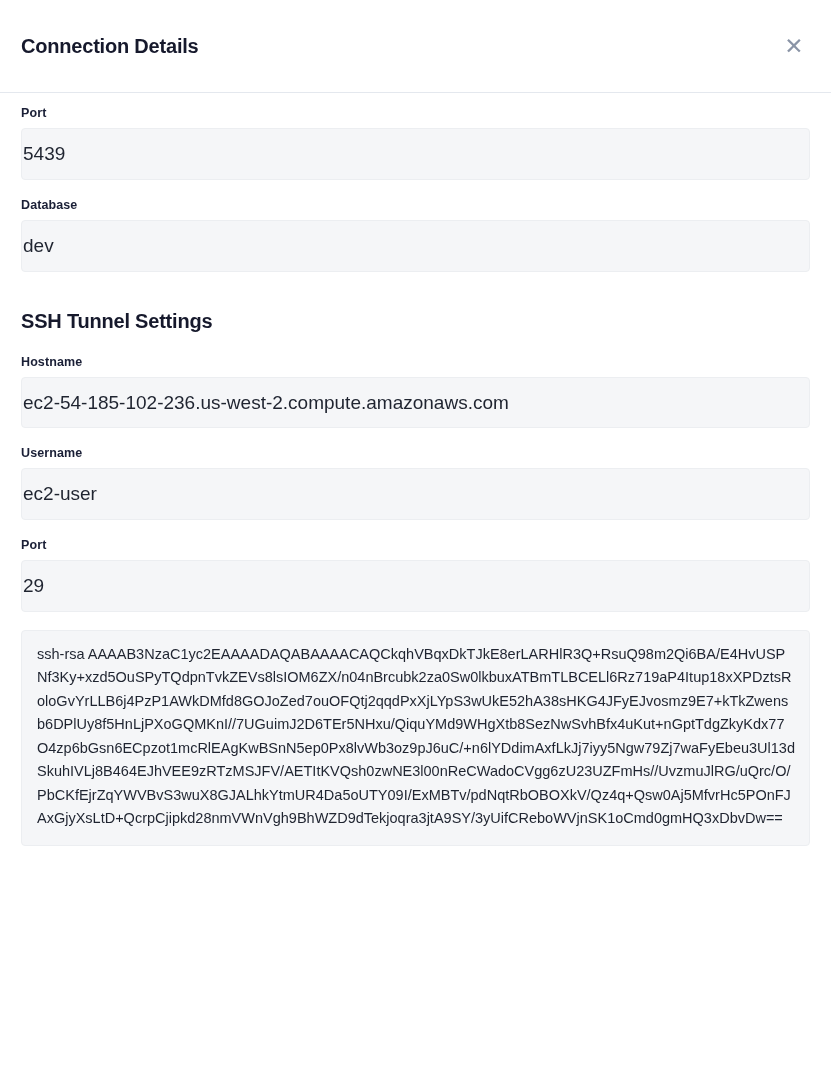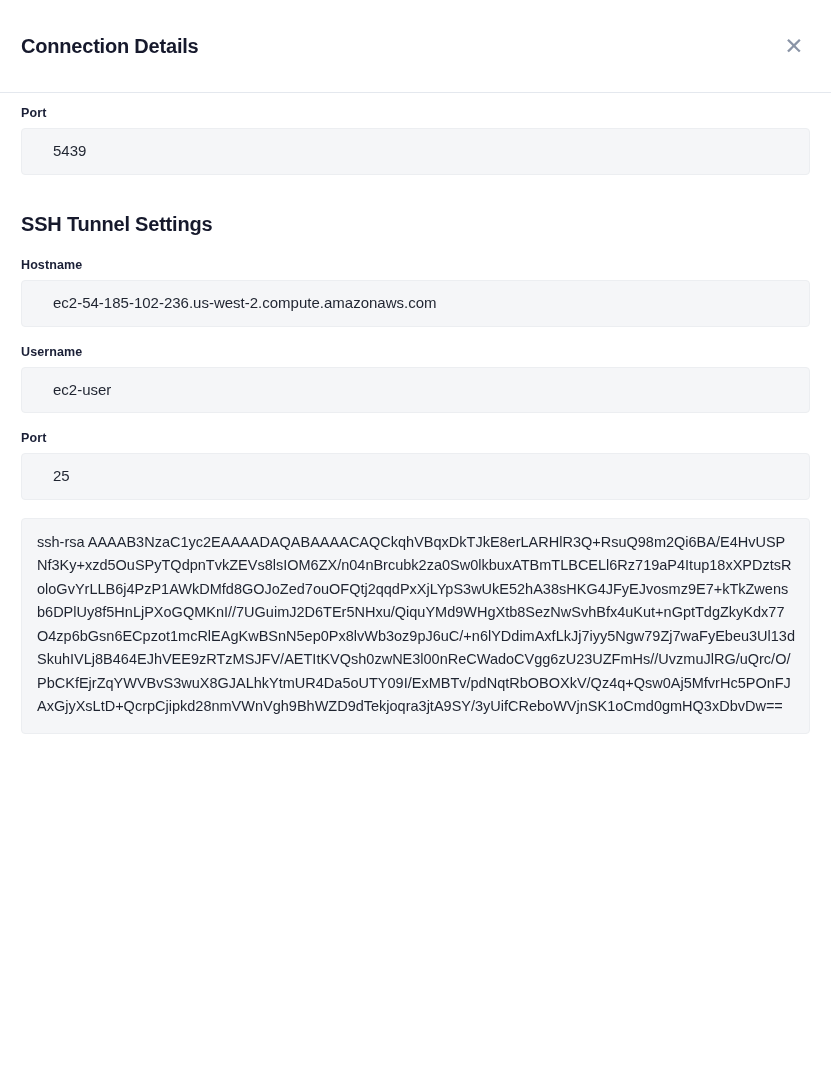--- a/index.html
+++ b/index.html
@@ -72,22 +72,22 @@
     font-size: 12.5px;
     font-weight: bold;
     color: #1a1f36;
     margin-bottom: 8px;
     letter-spacing: 0.1px;
   }
   .field-value {
     background: #f5f6f8;
     border: 1px solid #eceef1;
     border-radius: 4px;
-    padding: 13px 31px;
-    font-size: 15px;
+    padding: 13px 1px;
+    font-size: 19px;
     color: #1f2430;
     line-height: 1.25;
     box-sizing: border-box;
     min-height: 46px;
     display: flex;
     align-items: center;
   }
   .section-title {
     font-size: 20px;
     font-weight: bold;
@@ -120,36 +120,40 @@
   </div>
 
   <div class="modal-body">
     <div class="body-inner">
 
       <div class="field">
         <div class="field-label">Port</div>
         <div class="field-value">5439</div>
       </div>
 
+      <div class="field">
+        <div class="field-label">Database</div>
+        <div class="field-value">dev</div>
+      </div>
 
       <div class="section-title">SSH Tunnel Settings</div>
 
       <div class="field">
         <div class="field-label">Hostname</div>
         <div class="field-value">ec2-54-185-102-236.us-west-2.compute.amazonaws.com</div>
       </div>
 
       <div class="field">
         <div class="field-label">Username</div>
         <div class="field-value">ec2-user</div>
       </div>
 
       <div class="field">
         <div class="field-label">Port</div>
-        <div class="field-value">25</div>
+        <div class="field-value">29</div>
       </div>
 
       <div class="field">
         <div class="keybox">ssh-rsa AAAAB3NzaC1yc2EAAAADAQABAAAACAQCkqhVBqxDkTJkE8erLARHlR3Q+RsuQ98m2Qi6BA/E4HvUSPNf3Ky+xzd5OuSPyTQdpnTvkZEVs8lsIOM6ZX/n04nBrcubk2za0Sw0lkbuxATBmTLBCELl6Rz719aP4Itup18xXPDztsRoloGvYrLLB6j4PzP1AWkDMfd8GOJoZed7ouOFQtj2qqdPxXjLYpS3wUkE52hA38sHKG4JFyEJvosmz9E7+kTkZwensb6DPlUy8f5HnLjPXoGQMKnI//7UGuimJ2D6TEr5NHxu/QiquYMd9WHgXtb8SezNwSvhBfx4uKut+nGptTdgZkyKdx77O4zp6bGsn6ECpzot1mcRlEAgKwBSnN5ep0Px8lvWb3oz9pJ6uC/+n6lYDdimAxfLkJj7iyy5Ngw79Zj7waFyEbeu3Ul13dSkuhIVLj8B464EJhVEE9zRTzMSJFV/AETItKVQsh0zwNE3l00nReCWadoCVgg6zU23UZFmHs//UvzmuJlRG/uQrc/O/PbCKfEjrZqYWVBvS3wuX8GJALhkYtmUR4Da5oUTY09I/ExMBTv/pdNqtRbOBOXkV/Qz4q+Qsw0Aj5MfvrHc5POnFJAxGjyXsLtD+QcrpCjipkd28nmVWnVgh9BhWZD9dTekjoqra3jtA9SY/3yUifCReboWVjnSK1oCmd0gmHQ3xDbvDw==</div>
       </div>
 
     </div>
   </div>
 
 </div>

